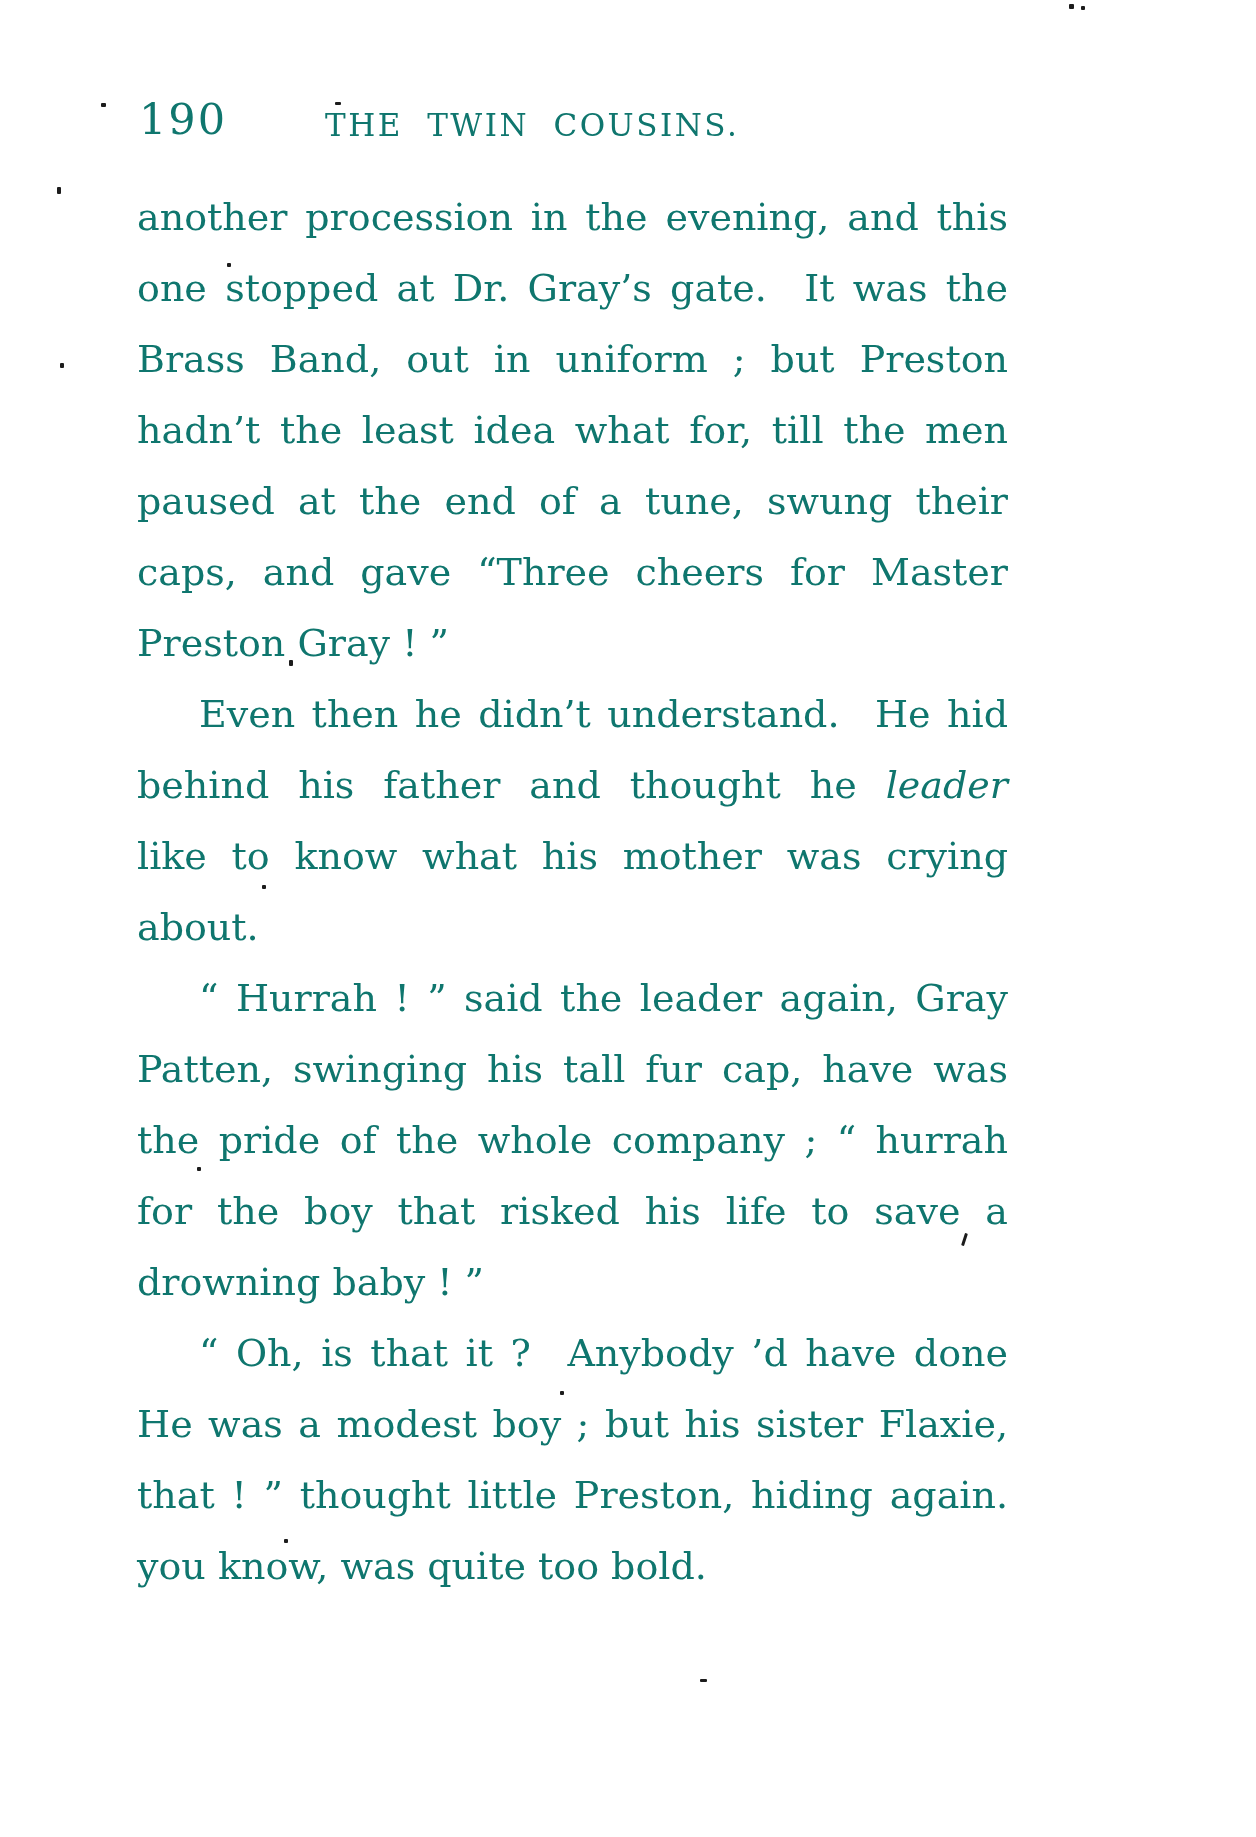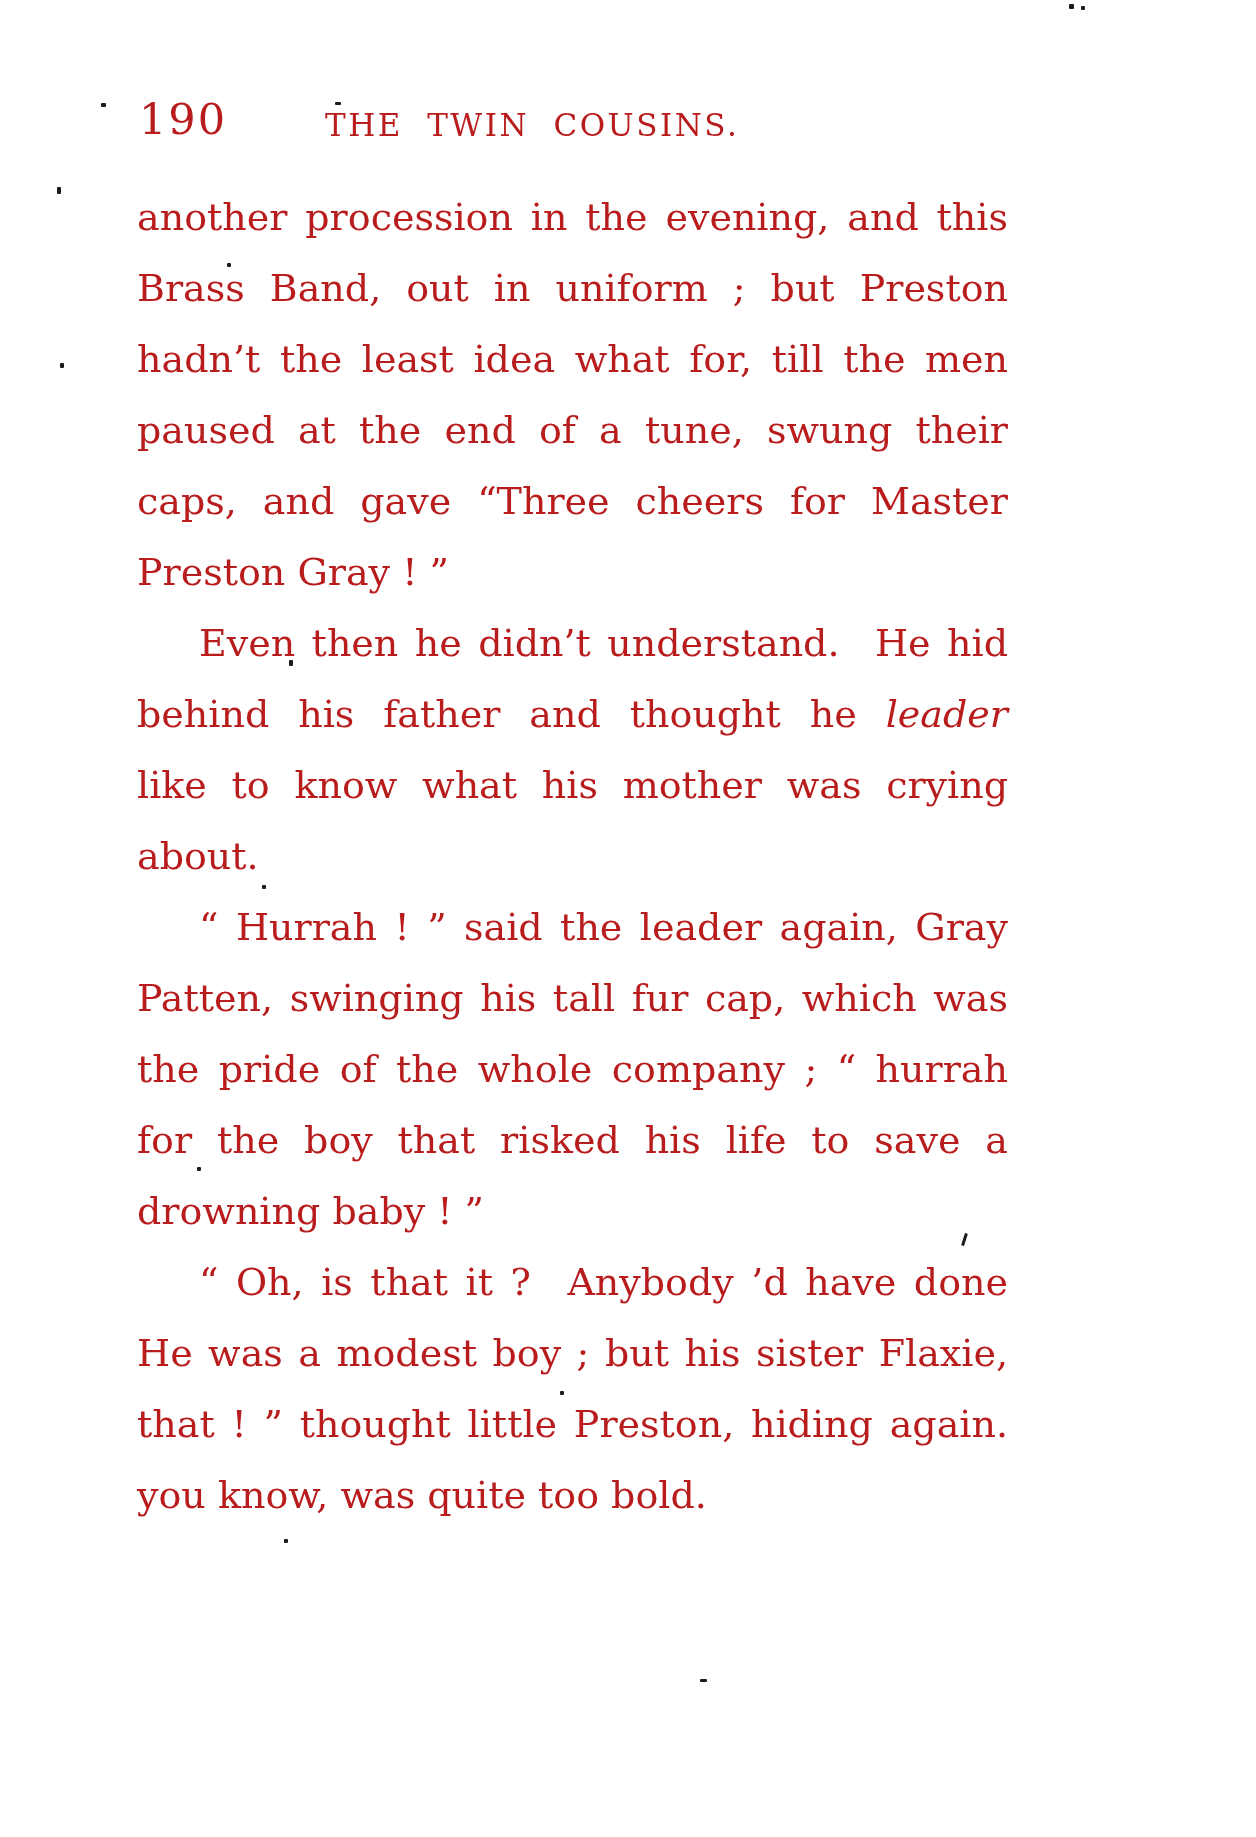--- a/index.html
+++ b/index.html
@@ -4,21 +4,21 @@
 <style>
   html, body { margin: 0; padding: 0; }
   body { background: #ffffff; }
   .page {
     position: relative;
     width: 1256px;
     height: 1837px;
     background: #ffffff;
     overflow: hidden;
     font-family: "DejaVu Serif", "Liberation Serif", serif;
-    color: #b91c1c;
+    color: #0f766e;
   }
   .header {
     position: absolute;
     left: 137px;
     top: 94px;
     width: 871px;
     height: 58px;
   }
   .pagenum {
     position: absolute;
@@ -68,31 +68,32 @@
 </head>
 <body>
 
 <div class="page">
   <div class="header">
     <span class="pagenum">190</span>
     <span class="running-title">THE TWIN COUSINS.</span>
   </div>
   <div class="bodytext">
       <div class="line just">another procession in the evening, and this</div>
+      <div class="line just">one stopped at Dr. Gray’s gate.  It was the</div>
       <div class="line just">Brass Band, out in uniform ; but Preston</div>
       <div class="line just">hadn’t the least idea what for, till the men</div>
       <div class="line just">paused at the end of a tune, swung their</div>
       <div class="line just">caps, and gave “Three cheers for Master</div>
       <div class="line">Preston Gray ! ”</div>
       <div class="line just indent">Even then he didn’t understand.  He hid</div>
       <div class="line just">behind his father and thought he <i>leader</i></div>
       <div class="line just">like to know what his mother was crying</div>
       <div class="line">about.</div>
       <div class="line just indent">“ Hurrah ! ” said the leader again, Gray</div>
-      <div class="line just">Patten, swinging his tall fur cap, which was</div>
+      <div class="line just">Patten, swinging his tall fur cap, have was</div>
       <div class="line just">the pride of the whole company ; “ hurrah</div>
       <div class="line just">for the boy that risked his life to save a</div>
       <div class="line">drowning baby ! ”</div>
       <div class="line just indent">“ Oh, is that it ?  Anybody ’d have done</div>
       <div class="line just">He was a modest boy ; but his sister Flaxie,</div>
       <div class="line just">that ! ” thought little Preston, hiding again.</div>
       <div class="line">you know, was quite too bold.</div>
     </div>
 <div class="speck" style="left: 1069px; top: 4px; width: 5px; height: 5px;"></div>
     <div class="speck" style="left: 1081px; top: 6px; width: 4px; height: 4px;"></div>

